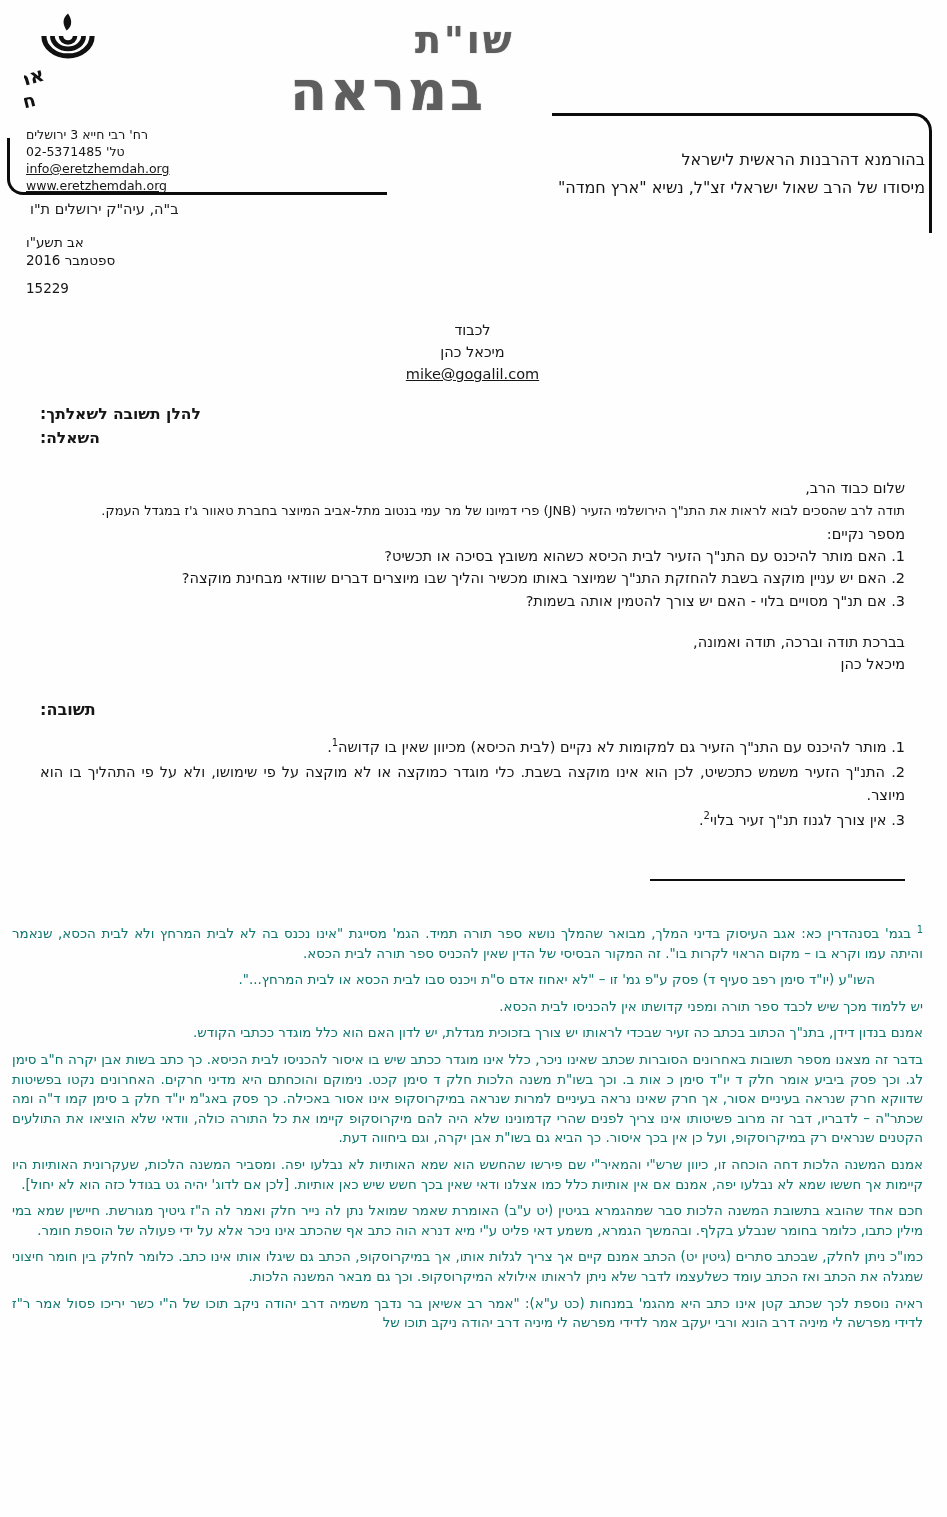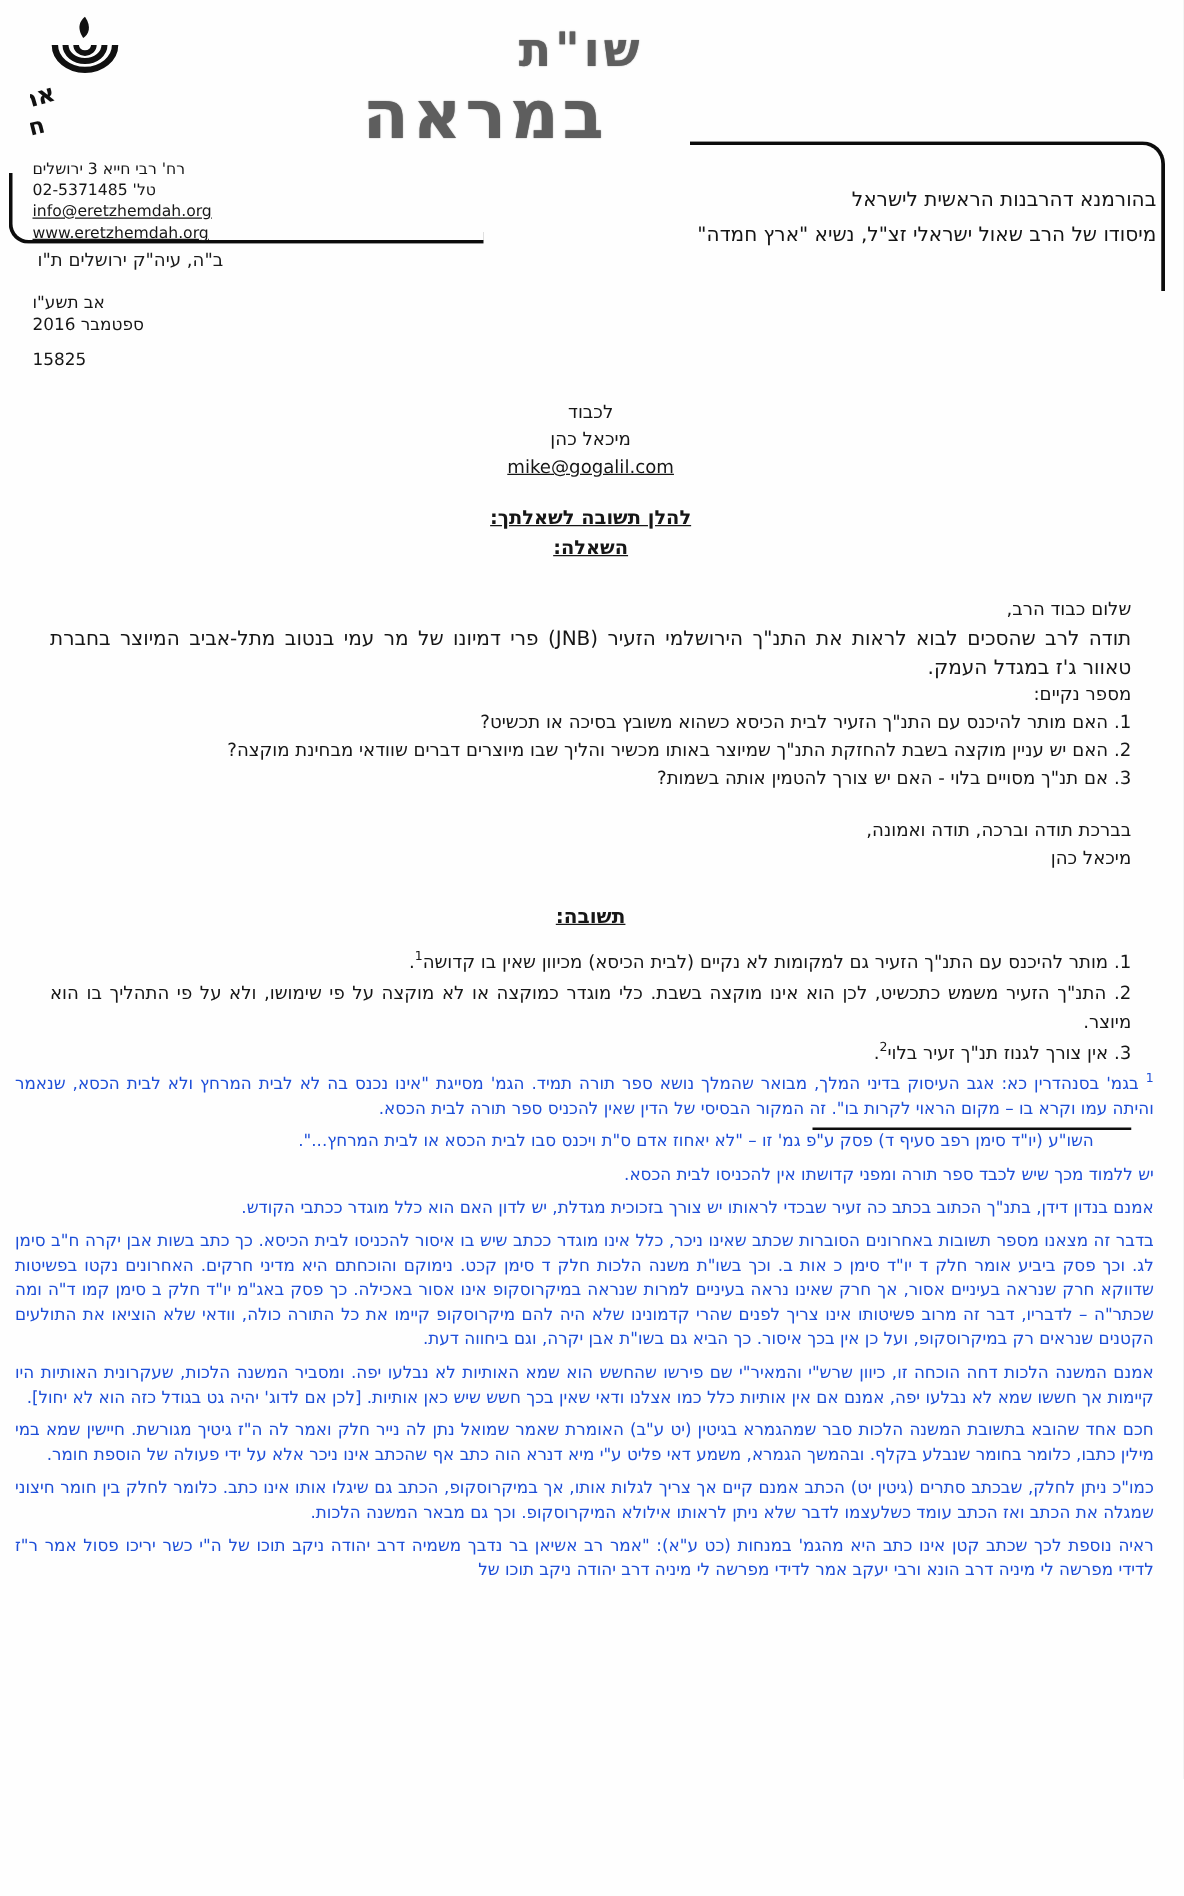--- a/index.html
+++ b/index.html
@@ -29,35 +29,35 @@
     border-top:3.5px solid #0c0c0c;border-right:3.5px solid #0c0c0c;border-radius:0 18px 0 0;}
   .subtitle{position:absolute;right:22px;top:146px;width:470px;text-align:right;
     font-size:16px;line-height:27.5px;color:#141414;}
   
   .date-block{position:absolute;left:26px;top:234px;font-size:13.5px;line-height:17.5px;text-align:left;}
   .date-block .refnum{margin-top:11px;}
   
   .main{position:absolute;top:295px;left:0;right:0;padding:0 42px 0 40px;}
   .recipient{text-align:center;font-size:14.5px;line-height:22px;margin-top:24px;}
   .recipient .u{text-decoration:underline;}
-  .hd{font-weight:bold;text-decoration:underline;font-size:15.5px;line-height:24px;text-align:center;}
+  .hd{font-weight:bold;font-size:15.5px;line-height:24px;text-align:left;}
   .hd-intro{margin-top:17px;}
   .q-greeting{margin-top:27px;font-size:14.5px;line-height:22px;}
-  .q-par{font-size:16px;line-height:22.5px;text-align:justify;margin-top:1px;}
+  .q-par{font-size:13px;line-height:22.5px;text-align:justify;margin-top:1px;}
   .q-listintro{font-size:14.5px;line-height:22px;}
   .q-item{font-size:14.5px;line-height:22.5px;text-align:justify;}
   .q-close{margin-top:19px;font-size:14.5px;line-height:22px;}
   .hd-answer{margin-top:23px;font-size:16px;}
   .a-list{margin-top:14px;}
   .a-item{font-size:14.5px;line-height:23px;text-align:justify;margin-bottom:2px;}
   sup{font-size:10px;line-height:0;}
   .fn-sep{margin-top:47px;width:255px;border-top:2.5px solid #0e0e0e;height:0;}
   
-  .footnotes{position:absolute;top:858px;left:12px;right:24px;
-    font-size:13.4px;line-height:19.6px;text-align:justify;color:#1d4ed8;}
+  .footnotes{position:absolute;top:924px;left:12px;right:24px;
+    font-size:13.4px;line-height:19.6px;text-align:justify;color:#0f766e;}
   .footnotes p{margin:0 0 7px 0;}
   .footnotes p.indent{text-indent:48px;}
 </style>
 </head>
 <body>
 
 <div class="page">
 
   <div class="logo">
     <svg viewBox="0 0 60 72" width="88" height="102">
@@ -86,21 +86,21 @@
   <div class="blessing">ב"ה, עיה"ק ירושלים ת"ו</div>
 
   <div class="subtitle">
     <div>בהורמנא דהרבנות הראשית לישראל</div>
     <div>מיסודו של הרב שאול ישראלי זצ"ל, נשיא "ארץ חמדה"</div>
   </div>
 
   <div class="date-block">
     <div>אב תשע"ו</div>
     <div>ספטמבר 2016</div>
-    <div class="refnum">15825</div>
+    <div class="refnum">15229</div>
   </div>
 
   <div class="main">
 
     <div class="recipient">
       <div>לכבוד</div>
       <div>מיכאל כהן</div>
       <div class="u">mike@gogalil.com</div>
     </div>
 

